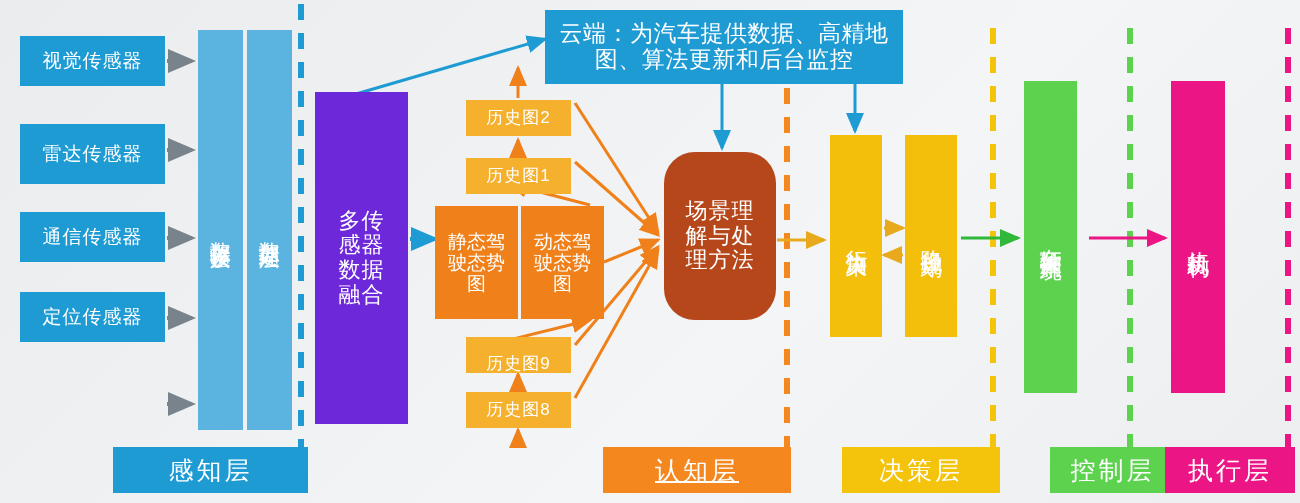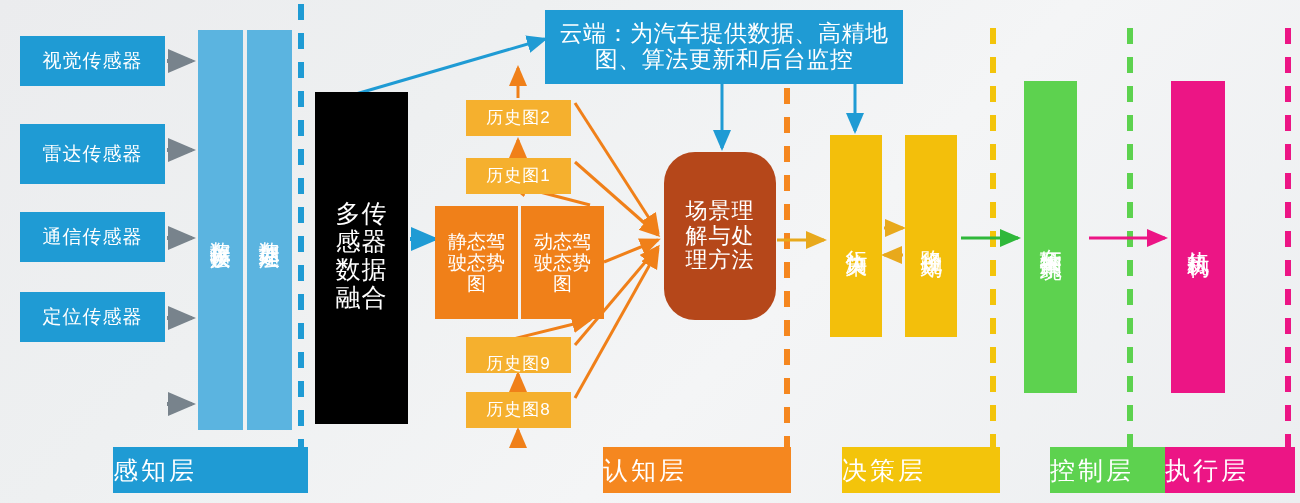--- a/index.html
+++ b/index.html
@@ -8,32 +8,32 @@
     background:linear-gradient(135deg,#ebecee 0%,#eef0f1 30%,#f4f5f6 60%,#eceef0 100%);
     font-family:"Liberation Sans","DejaVu Sans",sans-serif;
     overflow:hidden;position:relative;
   }
   #stage{position:absolute;left:0;top:0;width:1300px;height:503px;}
   .box{position:absolute;box-sizing:border-box;display:flex;align-items:center;
        justify-content:center;text-align:center;color:#fff;line-height:1.12;}
   .vert{writing-mode:vertical-rl;text-orientation:upright;letter-spacing:2px;}
   .sensor{background:#1f9bd4;font-size:19px;letter-spacing:1px;}
   .barlight{background:#5bb4e0;font-size:21px;}
-  .fusion{background:#000000;font-size:25px;letter-spacing:1px;font-family:Liberation Mono, monospace;}
+  .fusion{background:#6d28d9;font-size:22px;letter-spacing:1px;}
   .cloud{background:#1f9bd4;font-size:23px;letter-spacing:.5px;padding:15px 10px;}
   .hist{background:#f5b02e;font-size:17px;letter-spacing:1px;}
   .situ{background:#f08019;font-size:19px;}
   .scene{background:#b5471a;font-size:22px;letter-spacing:1px;}
   .decide{background:#f3bf0b;font-size:22px;}
   .ctrl{background:#5dd24f;font-size:22px;}
   .exec{background:#ec1585;font-size:22px;}
   .layerlabel{position:absolute;box-sizing:border-box;display:flex;align-items:center;
-       color:#fff;font-size:25px;letter-spacing:3px;}
+       justify-content:center;color:#fff;font-size:25px;letter-spacing:3px;}
   .ll-sense{background:#1f9bd4;}
-  .ll-cog{background:#f5871f;}
+  .ll-cog{background:#f5871f;text-decoration:underline;}
   .ll-dec{background:#f3c40b;}
   .ll-ctl{background:#5dd24f;}
   .ll-exe{background:#ec1585;}
   svg.ov{position:absolute;left:0;top:0;width:1300px;height:503px;pointer-events:none;}
 </style>
 </head>
 <body>
 
 <div id="stage">
 

